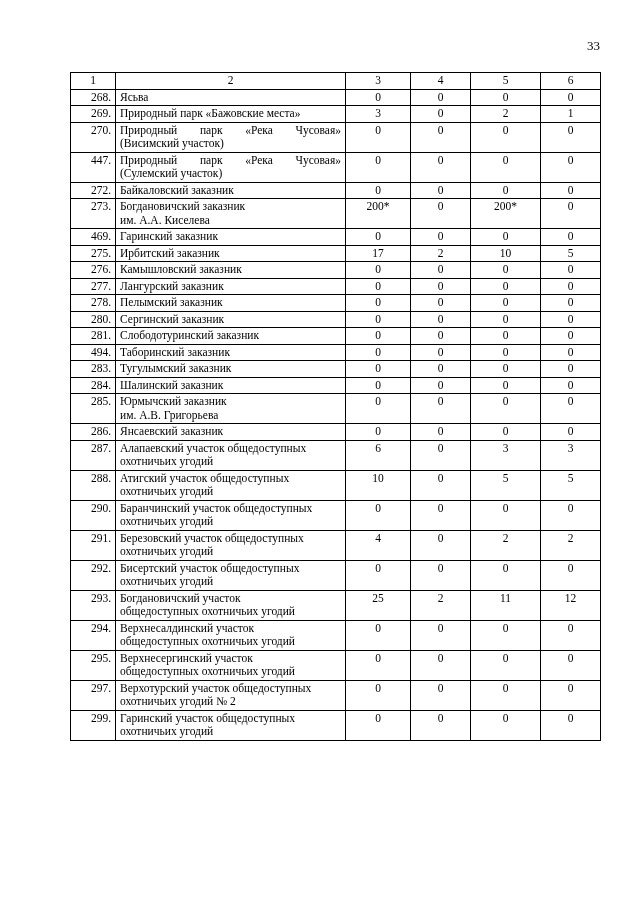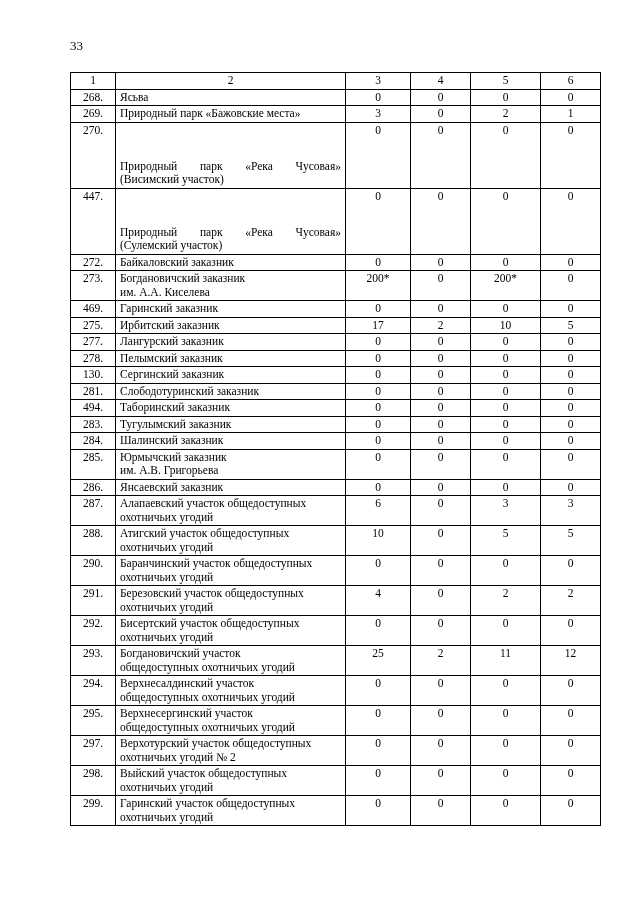--- a/index.html
+++ b/index.html
@@ -14,21 +14,21 @@
     width: 640px;
     height: 905px;
     background: #ffffff;
     overflow: hidden;
   }
   .page-number {
     position: absolute;
     top: 38px;
     left: 70px;
     width: 530px;
-    text-align: left;
+    text-align: right;
     font-size: 13px;
   }
   table.data-table {
     position: absolute;
     top: 72px;
     left: 70px;
     width: 530px;
     border-collapse: collapse;
     table-layout: fixed;
     font-size: 11.5px;
@@ -40,32 +40,31 @@
     padding: 1px 4px;
     vertical-align: top;
     overflow: hidden;
   }
   table.data-table th {
     font-weight: normal;
     text-align: center;
     padding: 1px 2px;
   }
   td.num {
-    text-align: center;
+    text-align: right;
   }
   td.name {
     text-align: left;
   }
   td.val {
     text-align: center;
   }
   td.name .spread {
     text-align: justify;
     text-align-last: justify;
-    margin-top: 36px;
   }
 </style>
 </head>
 <body>
 
 <div class="page">
   <div class="page-number">33</div>
 
   <table class="data-table">
     <colgroup>
@@ -164,41 +163,51 @@
           <td class="num">275.</td>
           <td class="name">
             <div>Ирбитский заказник</div>
           </td>
           <td class="val">17</td>
           <td class="val">2</td>
           <td class="val">10</td>
           <td class="val">5</td>
         </tr>
         <tr>
+          <td class="num">276.</td>
+          <td class="name">
+            <div>Камышловский заказник</div>
+          </td>
+          <td class="val">0</td>
+          <td class="val">0</td>
+          <td class="val">0</td>
+          <td class="val">0</td>
+        </tr>
+        <tr>
           <td class="num">277.</td>
           <td class="name">
             <div>Лангурский заказник</div>
           </td>
           <td class="val">0</td>
           <td class="val">0</td>
           <td class="val">0</td>
           <td class="val">0</td>
         </tr>
         <tr>
           <td class="num">278.</td>
           <td class="name">
             <div>Пелымский заказник</div>
           </td>
           <td class="val">0</td>
           <td class="val">0</td>
           <td class="val">0</td>
           <td class="val">0</td>
         </tr>
         <tr>
-          <td class="num">130.</td>
+          <td class="num">280.</td>
           <td class="name">
             <div>Сергинский заказник</div>
           </td>
           <td class="val">0</td>
           <td class="val">0</td>
           <td class="val">0</td>
           <td class="val">0</td>
         </tr>
         <tr>
           <td class="num">281.</td>
@@ -347,31 +356,20 @@
           <td class="val">0</td>
           <td class="val">0</td>
           <td class="val">0</td>
           <td class="val">0</td>
         </tr>
         <tr>
           <td class="num">297.</td>
           <td class="name">
             <div>Верхотурский участок общедоступных</div>
             <div>охотничьих угодий № 2</div>
-          </td>
-          <td class="val">0</td>
-          <td class="val">0</td>
-          <td class="val">0</td>
-          <td class="val">0</td>
-        </tr>
-        <tr>
-          <td class="num">298.</td>
-          <td class="name">
-            <div>Выйский участок общедоступных</div>
-            <div>охотничьих угодий</div>
           </td>
           <td class="val">0</td>
           <td class="val">0</td>
           <td class="val">0</td>
           <td class="val">0</td>
         </tr>
         <tr>
           <td class="num">299.</td>
           <td class="name">
             <div>Гаринский участок общедоступных</div>

